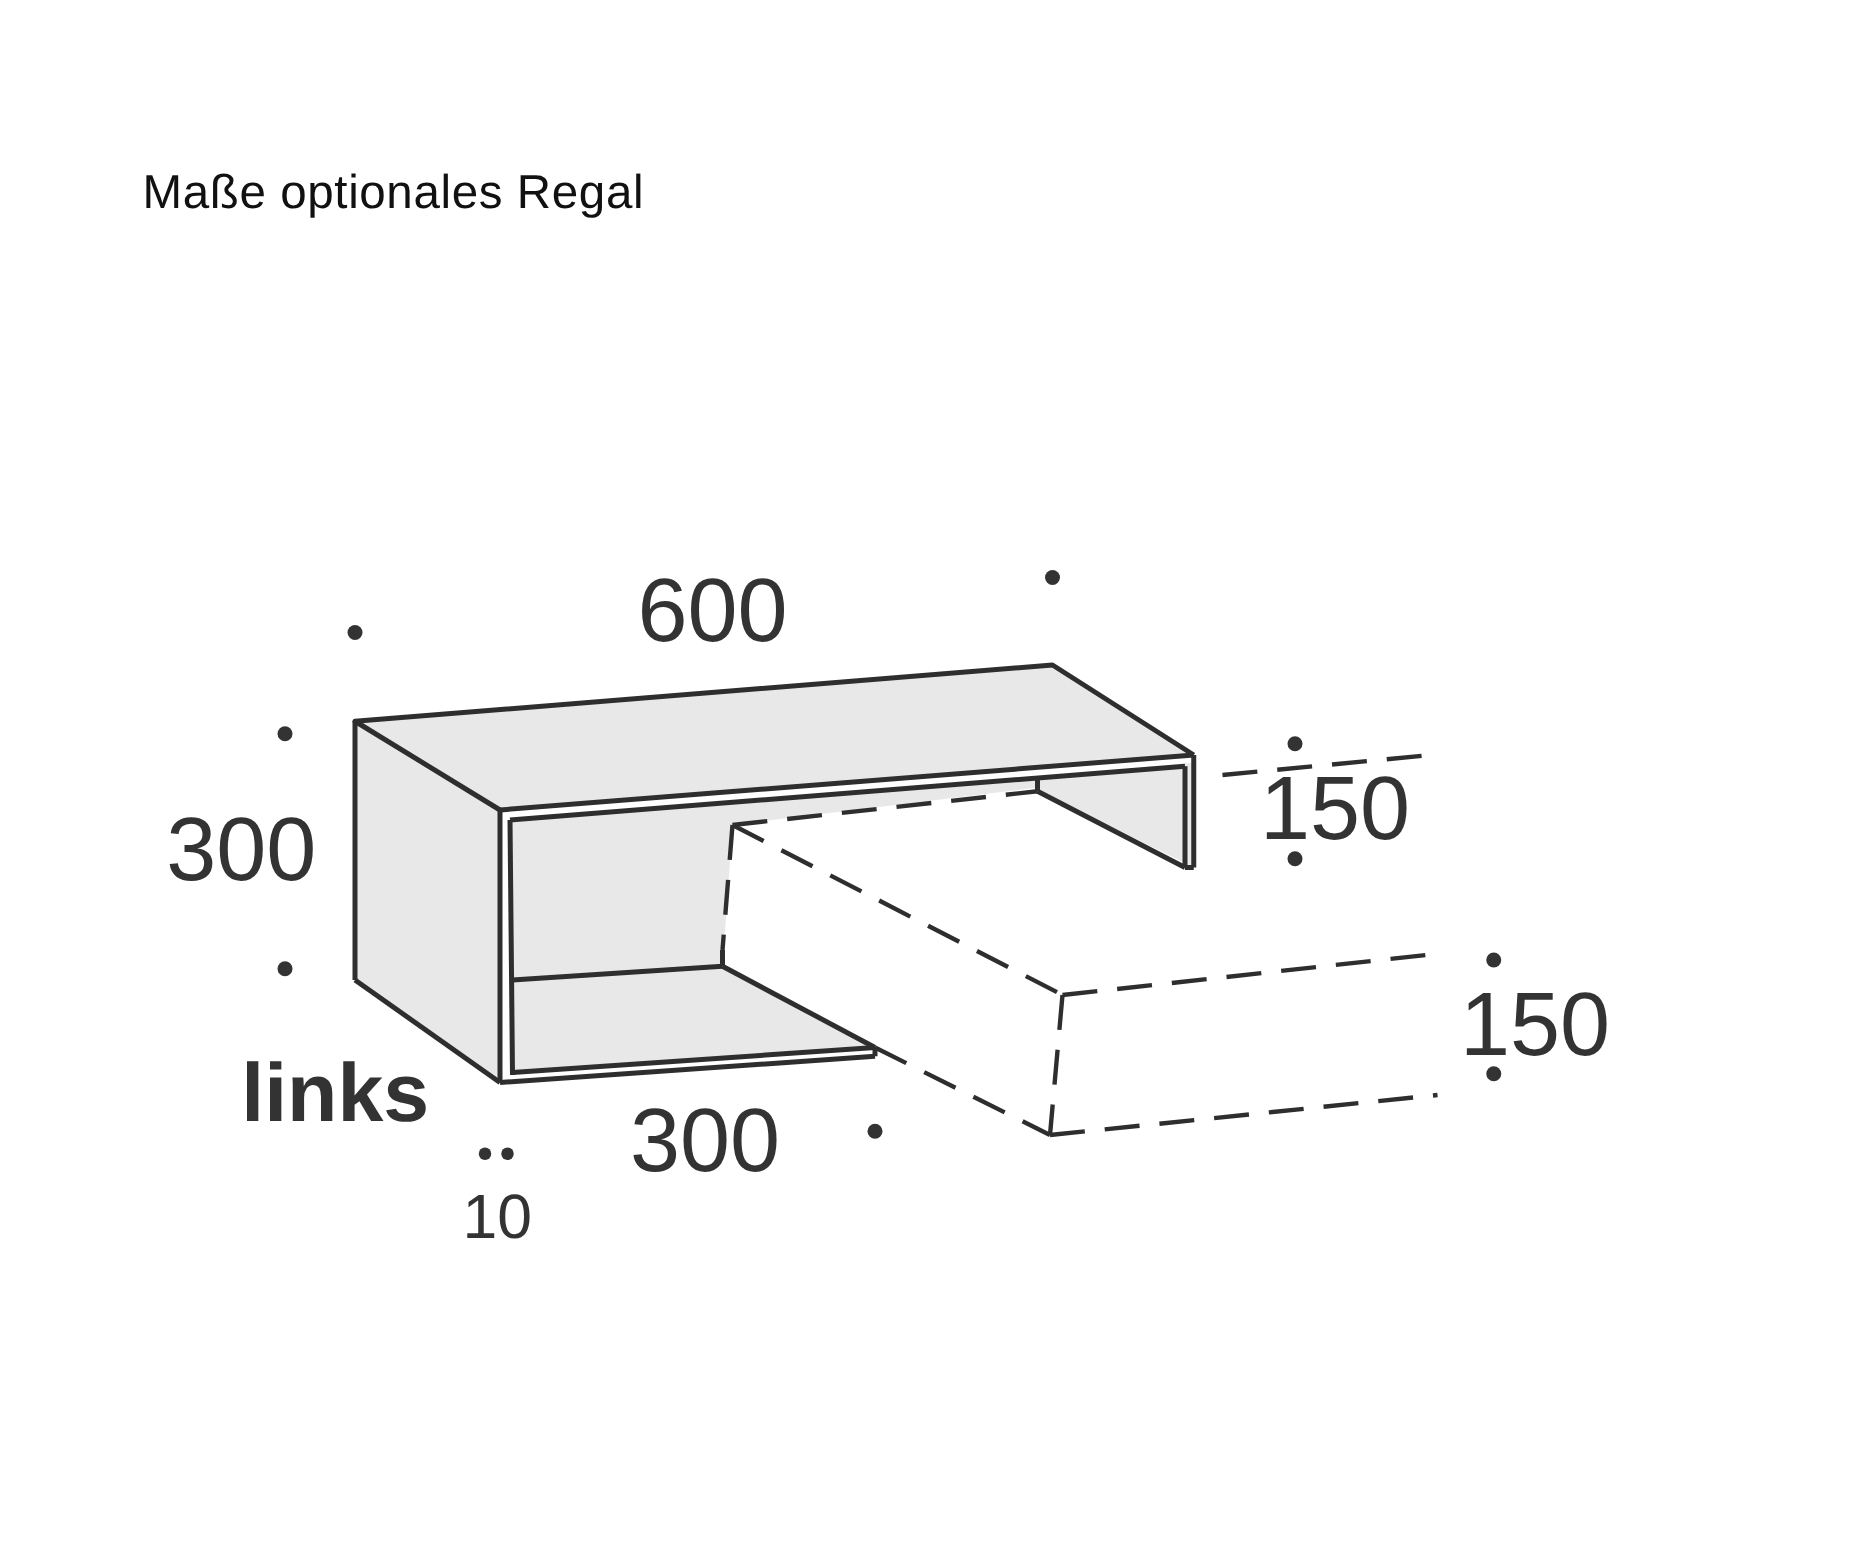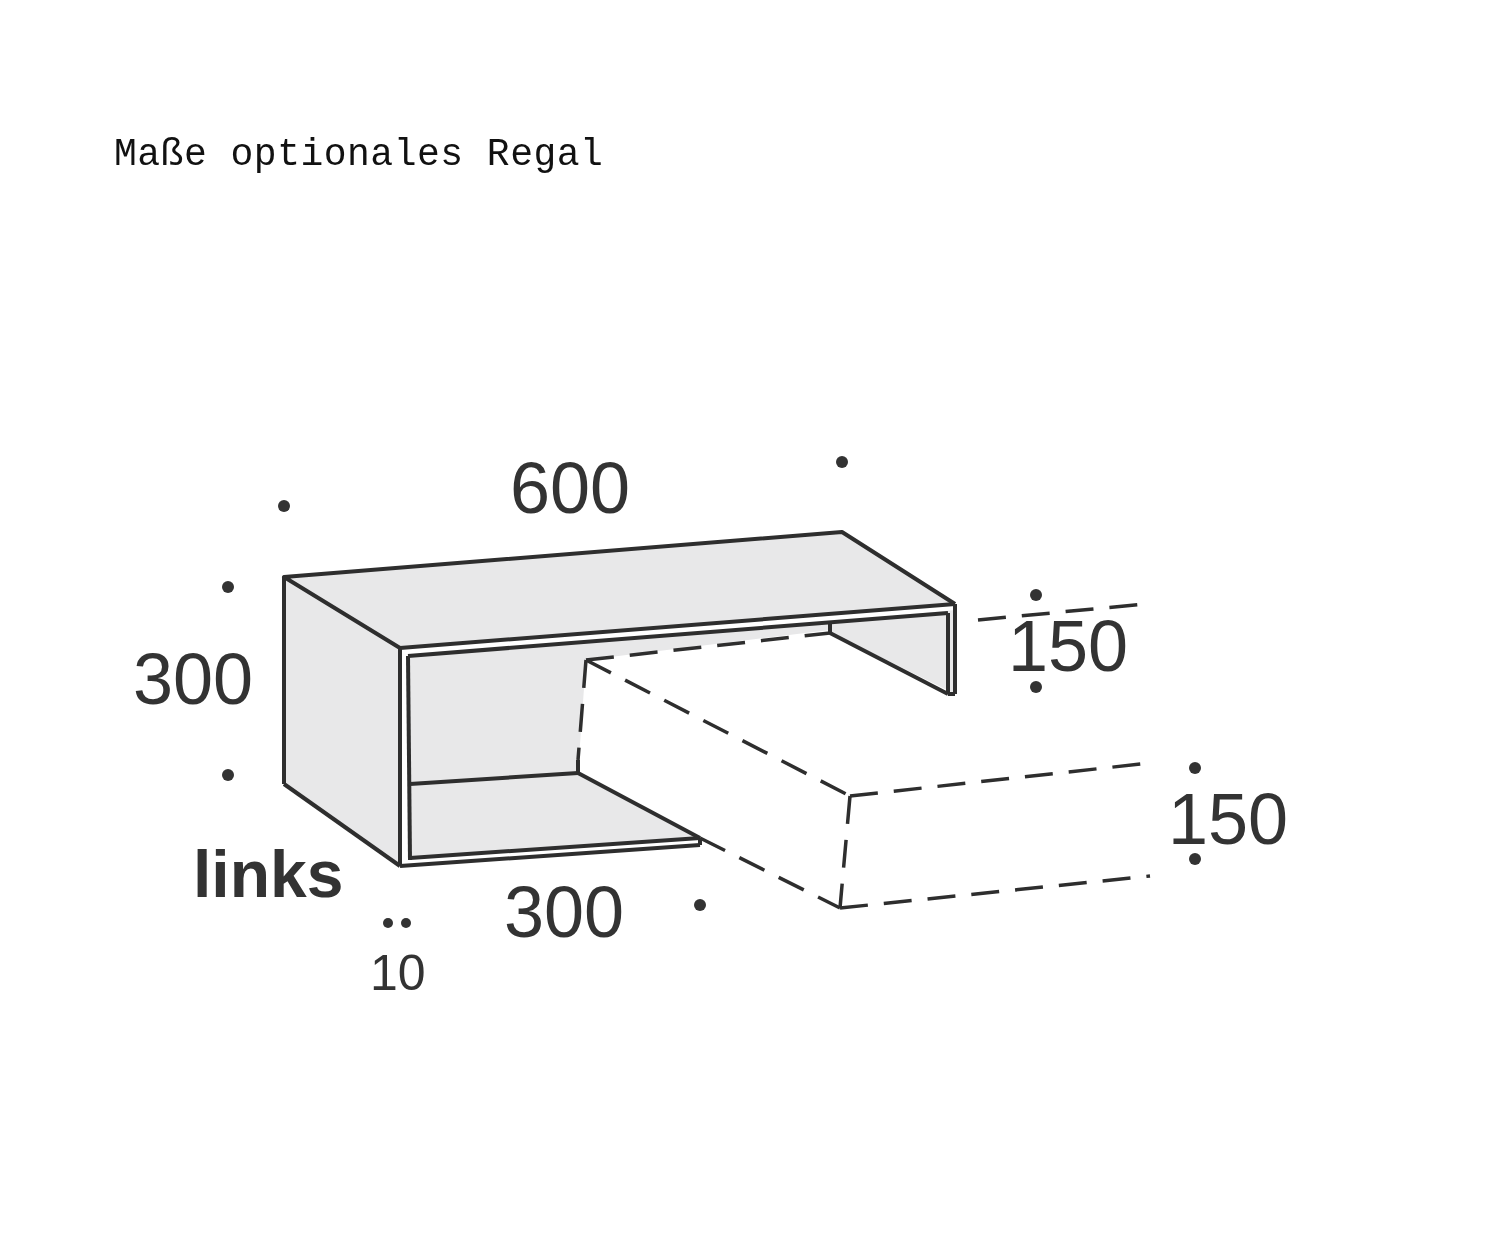--- a/index.html
+++ b/index.html
@@ -1,19 +1,19 @@
 <!DOCTYPE html>
 <html><head>
   <meta charset="utf-8">
   <style>
     html, body { margin: 0; padding: 0; background: #ffffff; }
     body { width: 1500px; height: 1250px; position: relative; overflow: hidden; }
     .title {
       position: absolute; left: 114px; top: 133px;
-      font-family: Liberation Mono, monospace; font-size: 38px; color: #111111;
+      font-family: Liberation Sans, sans-serif; font-size: 38px; color: #111111;
       letter-spacing: 0.5px; white-space: nowrap;
     }
     svg.drawing { position: absolute; left: 0; top: 0; }
     .dim {
       font-family: "Liberation Sans", sans-serif; fill: #333333;
     }
     .big { font-size: 72px; }
     .label { font-size: 66px; font-weight: bold; }
     .small { font-size: 50px; }
     .solid { stroke: #2e2e2e; stroke-width: 4; fill: none; stroke-linejoin: round; }

